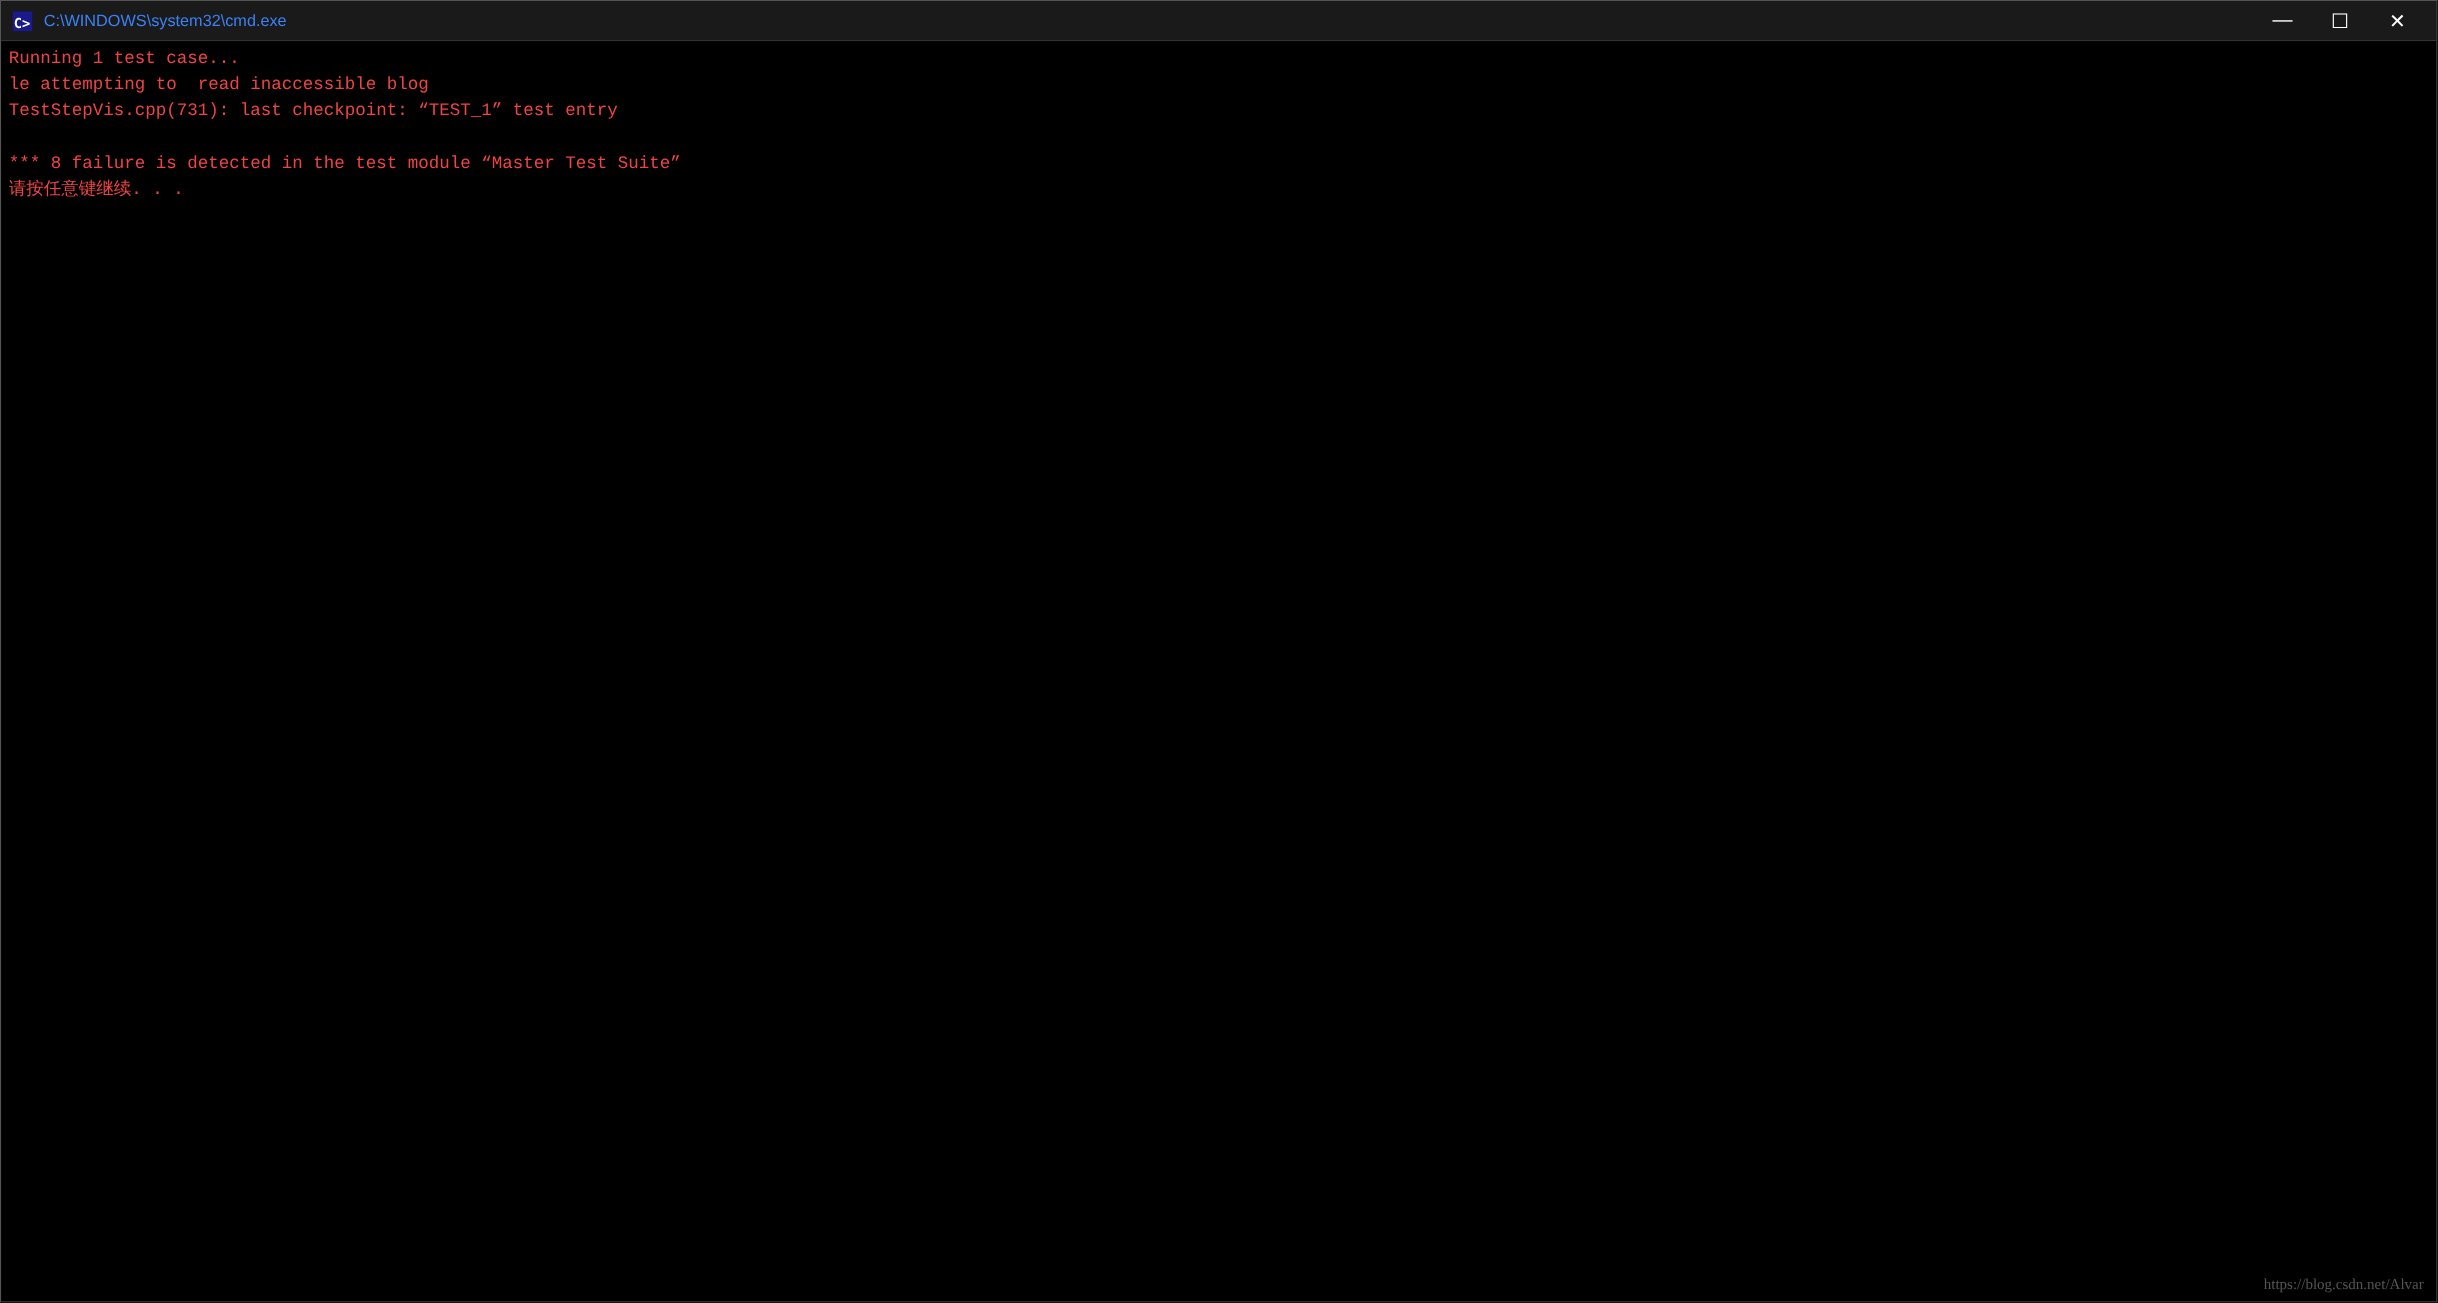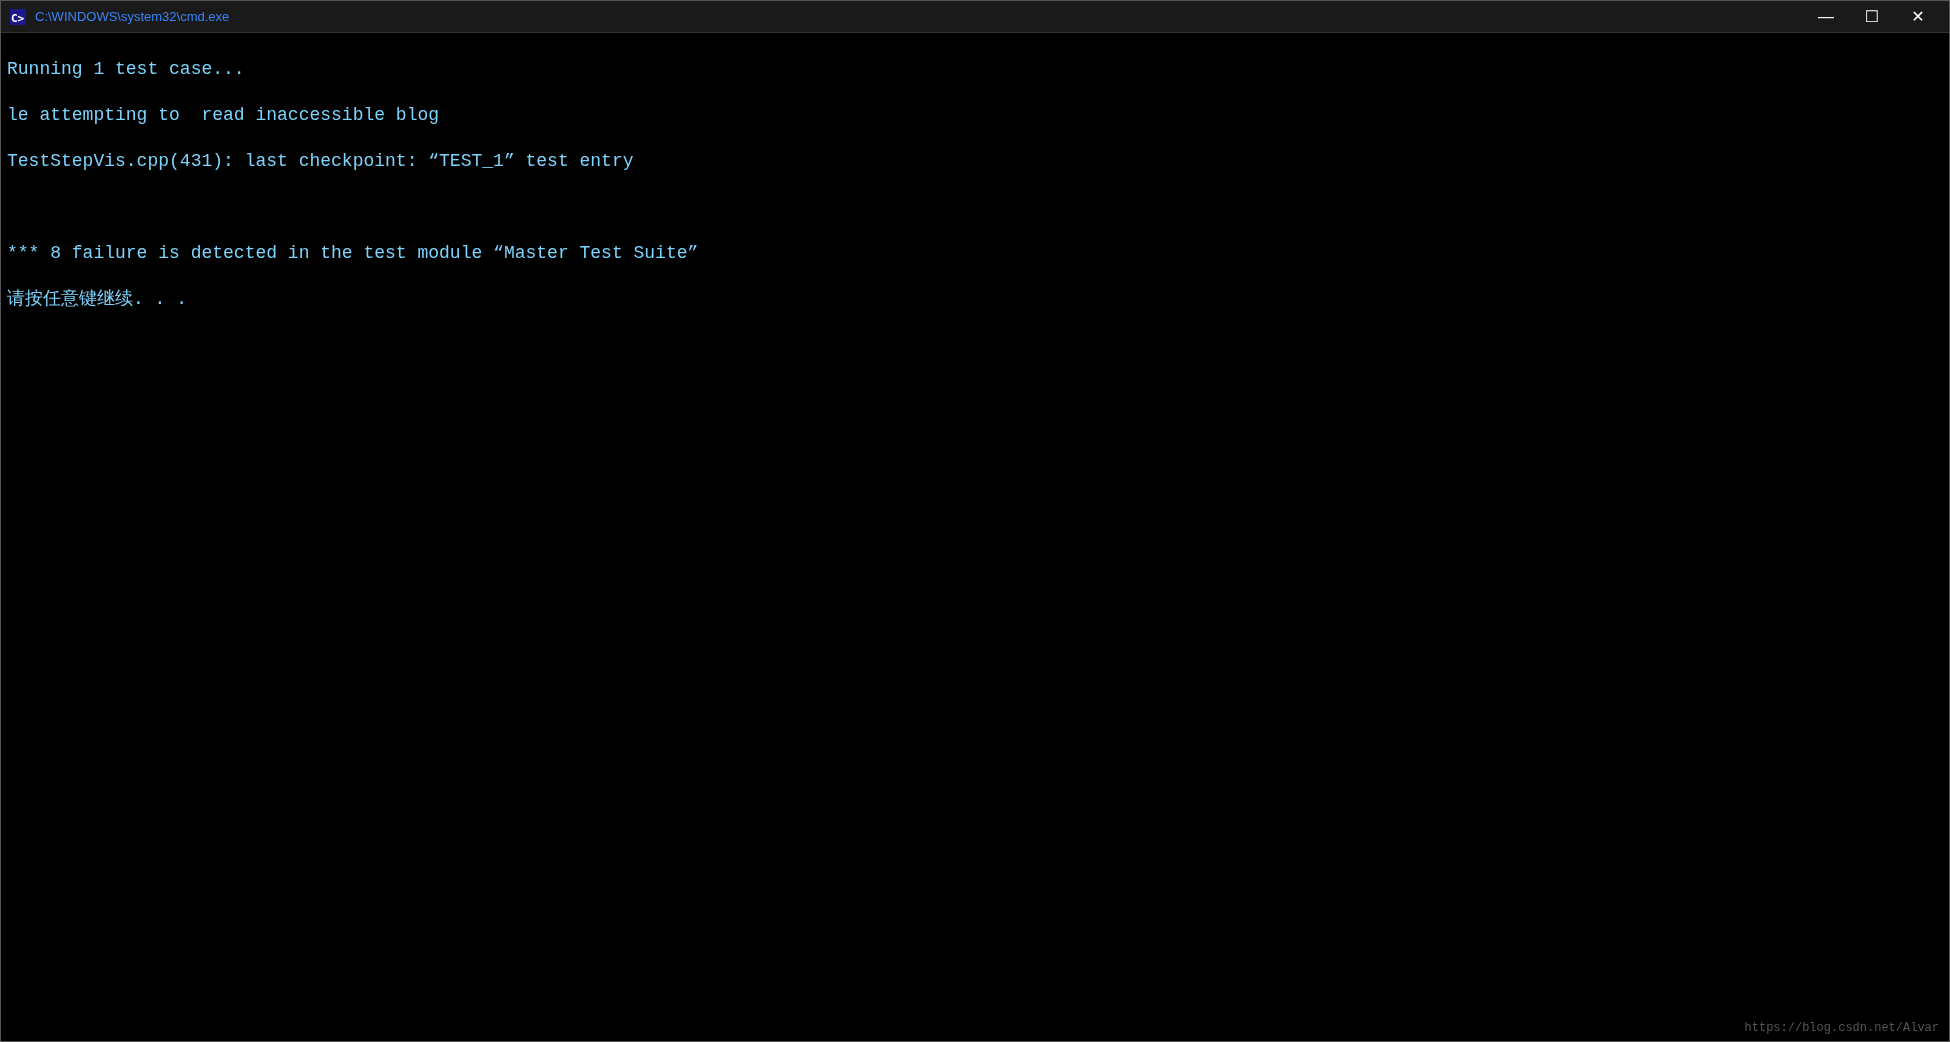--- a/index.html
+++ b/index.html
@@ -78,39 +78,38 @@
 
     .console-body {
       flex: 1;
       background: #000;
       padding: 4px 6px;
       overflow: hidden;
       position: relative;
     }
 
     .console-line {
-      color: #7dd3fc;
-      font-size: 18px;
+      color: #ef4444;
+      font-size: 14px;
       line-height: 1.5;
       white-space: pre-wrap;
       word-break: break-all;
-      margin-top: 19px;
     }
 
     .console-line.blank {
       height: 1.5em;
     }
 
     .watermark {
       position: absolute;
       bottom: 6px;
       right: 10px;
       color: #555;
       font-size: 12px;
-      font-family: Liberation Mono, monospace;
+      font-family: Liberation Serif, serif;
     }
   </style>
 </head>
 <body>
 
 <div class="window">
   <div class="title-bar">
     <div class="title-bar-icon">
       <svg viewBox="0 0 16 16" fill="none" xmlns="http://www.w3.org/2000/svg">
         <rect width="16" height="16" fill="#1a1a8c"></rect>
@@ -121,19 +120,19 @@
     <div class="title-bar-controls">
       <button class="title-bar-btn">—</button>
       <button class="title-bar-btn">☐</button>
       <button class="title-bar-btn close">✕</button>
     </div>
   </div>
 
   <div class="console-body">
     <div class="console-line">Running 1 test case...</div>
     <div class="console-line">le attempting to  read inaccessible blog</div>
-    <div class="console-line">TestStepVis.cpp(431): last checkpoint: “TEST_1” test entry</div>
+    <div class="console-line">TestStepVis.cpp(731): last checkpoint: “TEST_1” test entry</div>
     <div class="console-line blank"></div>
     <div class="console-line">*** 8 failure is detected in the test module “Master Test Suite”</div>
     <div class="console-line">请按任意键继续. . .</div>
     <div class="watermark">https://blog.csdn.net/Alvar</div>
   </div>
 </div>
 
 </body></html>

